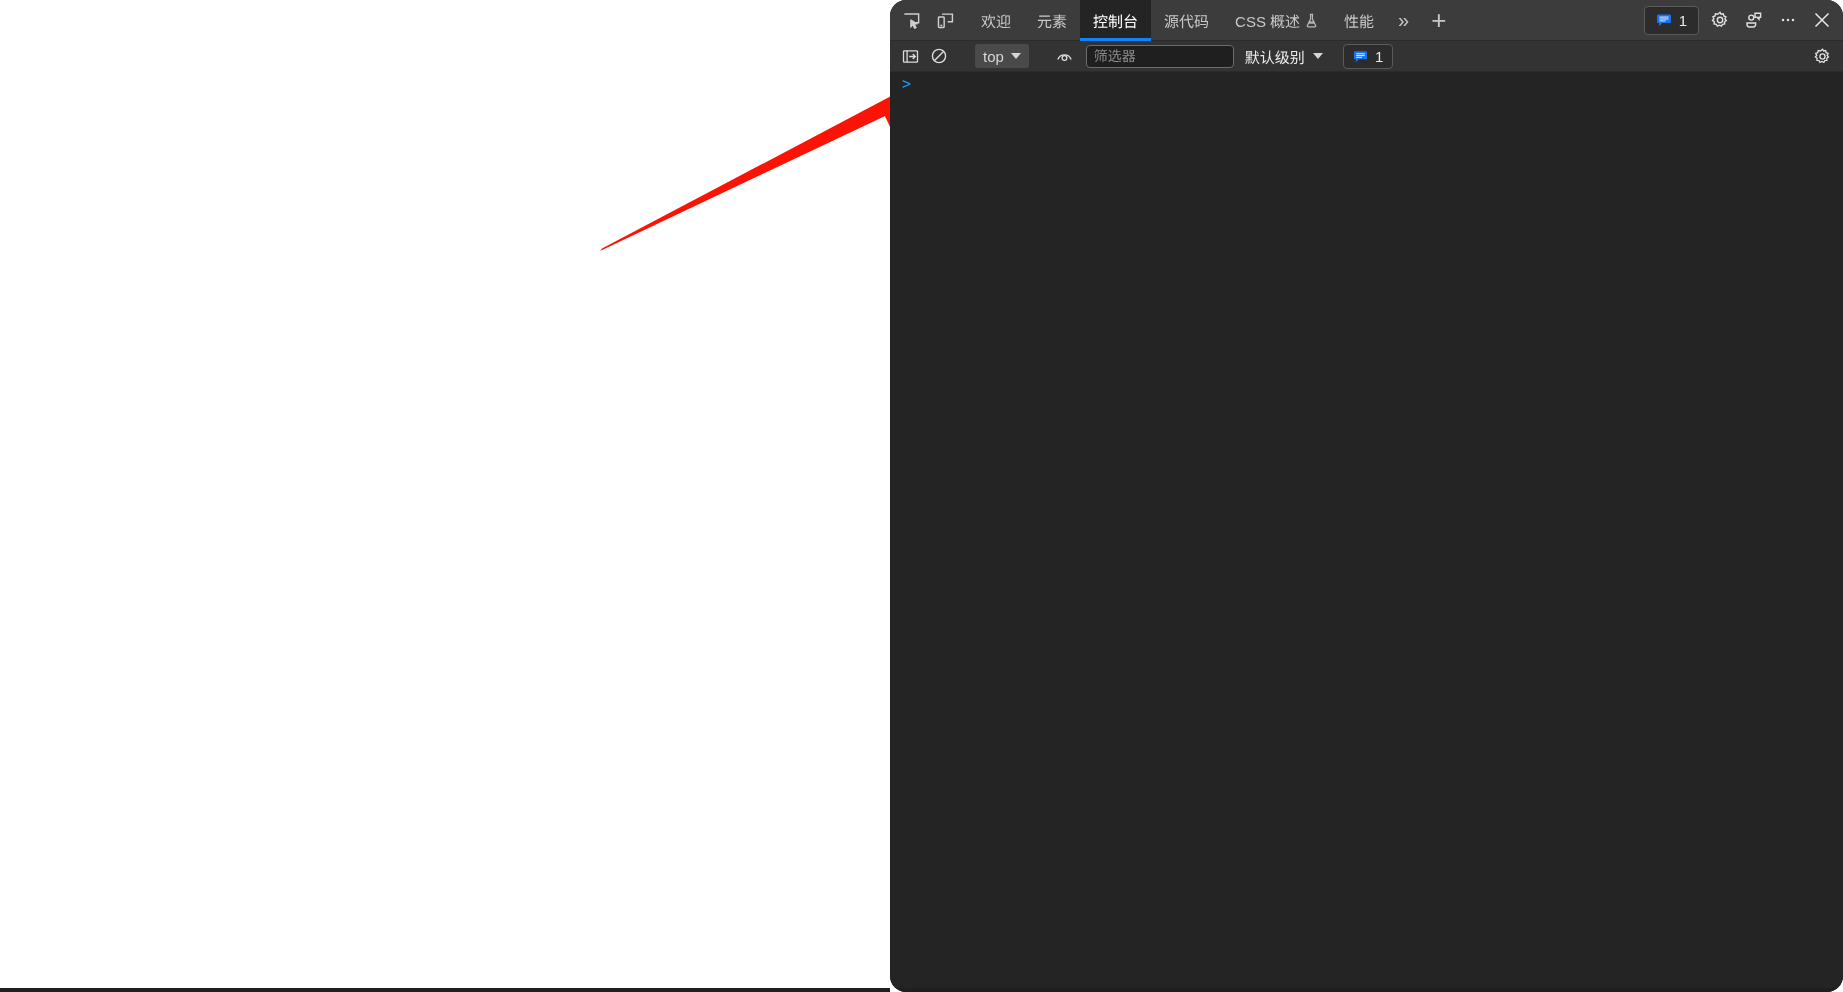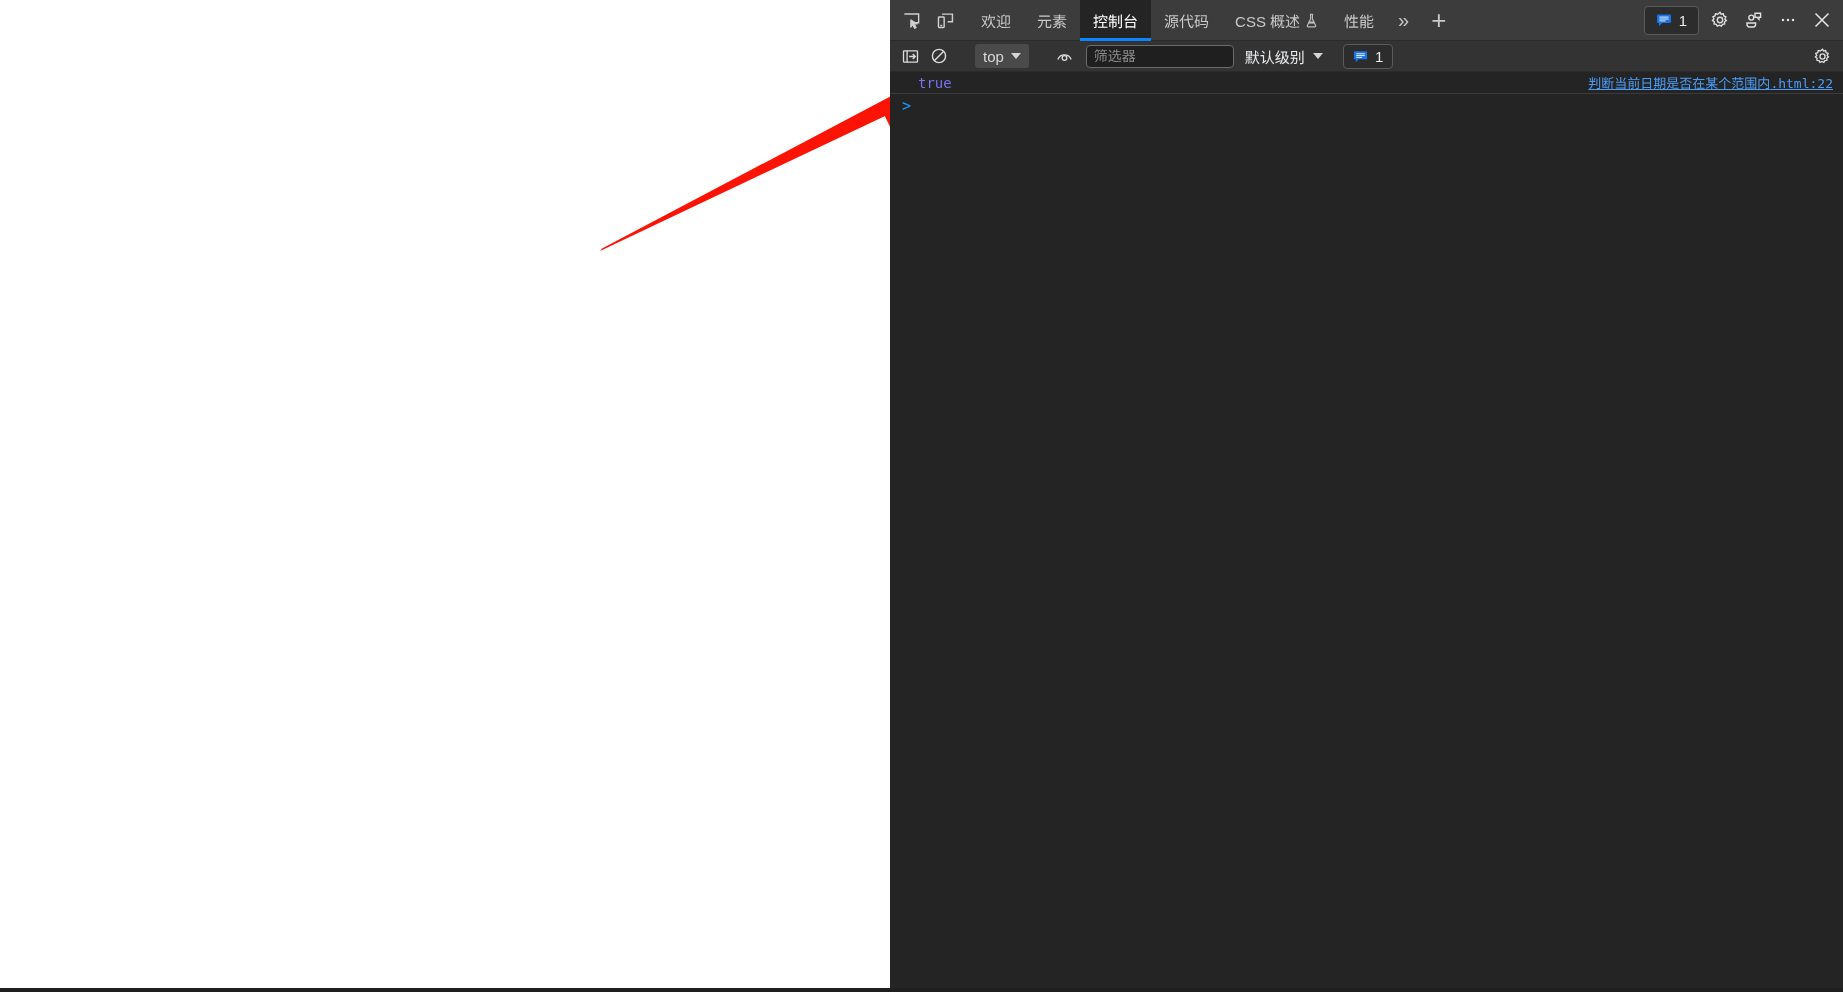--- a/index.html
+++ b/index.html
@@ -45,20 +45,21 @@
   
   #devtools {
     position: absolute;
     left: 890px; top: 0;
     width: 953px;
     height: 992px;
     background: #242424;
     color: #e8eaed;
     font-size: 12px;
     overflow: hidden;
+    border-radius: 16px;
   }
 
   
   #tabstrip {
     position: relative;
     display: flex;
     align-items: center;
     height: 41px;
     background: #3c3c3c;
     border-bottom: 1px solid #2b2b2b;
@@ -449,24 +450,20 @@
       <div id="console-settings-gear">
         <svg width="19" height="19" viewBox="0 0 20 20" fill="none" stroke="#e0e0e0" stroke-width="1.4">
           <circle cx="10" cy="10" r="2.7"></circle>
           <path d="M10 2.3l1.1 1.9 2.2-.4.5 2.2 2.1.8-1.0 2.0 1.4 1.7-1.8 1.3.2 2.2-2.2.3-1.1 1.9-2.0-1.0-2.0 1.0-1.1-1.9-2.2-.3.2-2.2-1.8-1.3 1.4-1.7-1.0-2.0 2.1-.8.5-2.2 2.2.4z"></path>
         </svg>
       </div>
     </div>
 
     <div id="console-body">
 
-      <div class="console-row">
-        <span class="msg-value">true</span>
-        <span class="msg-source"><span>判断当前日期是否在某个范围内</span><span class="line">.html:22</span></span>
-      </div>
 
       <div class="prompt-row">
         <span class="prompt-caret">&gt;</span>
         <div id="console-input-line" contenteditable="true" style=""></div>
       </div>
 
     </div>
 
     <div id="devtools-bottom-edge"></div>
   </div>

